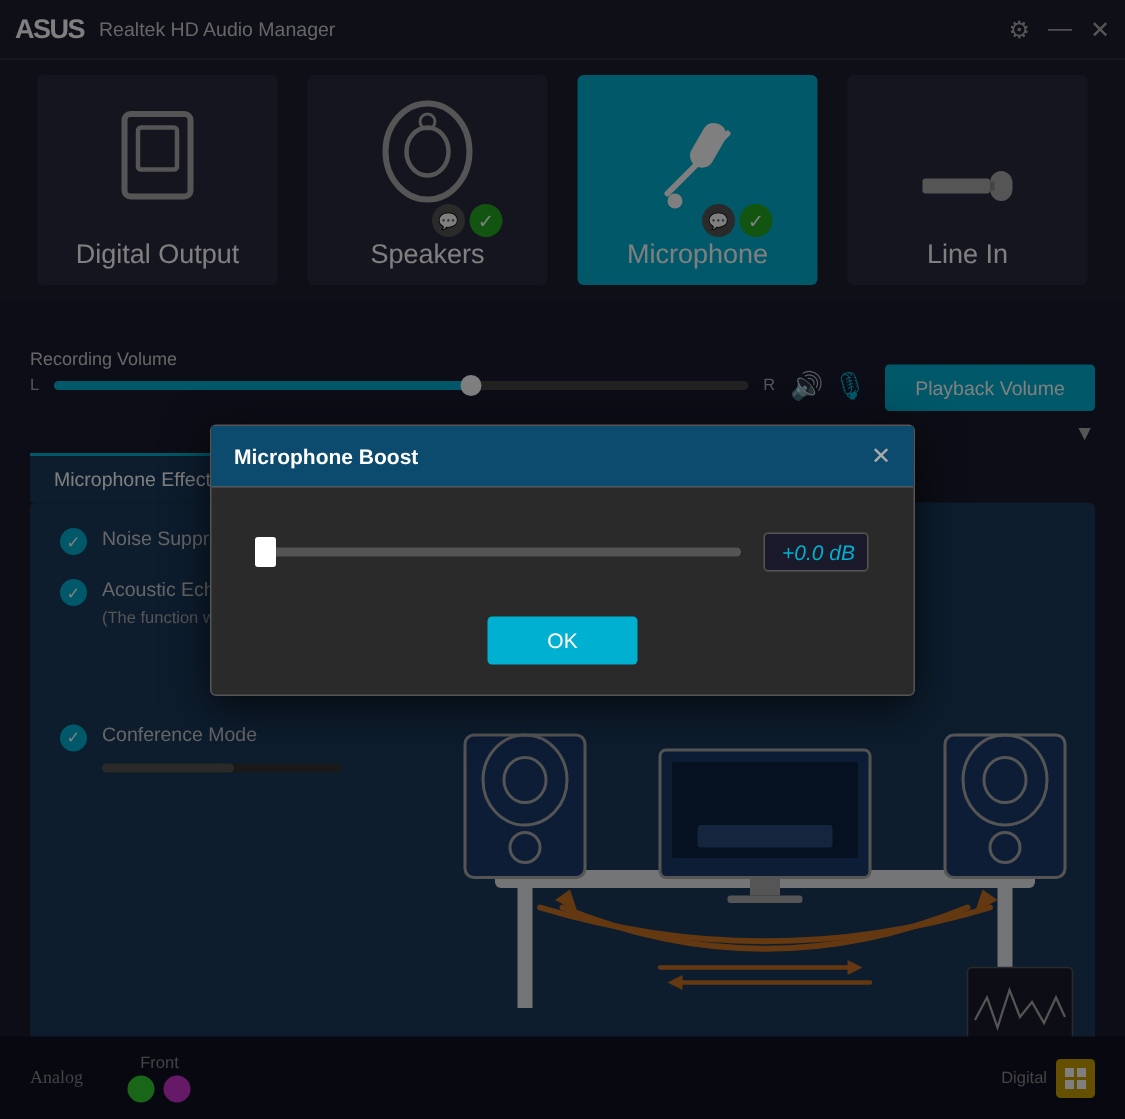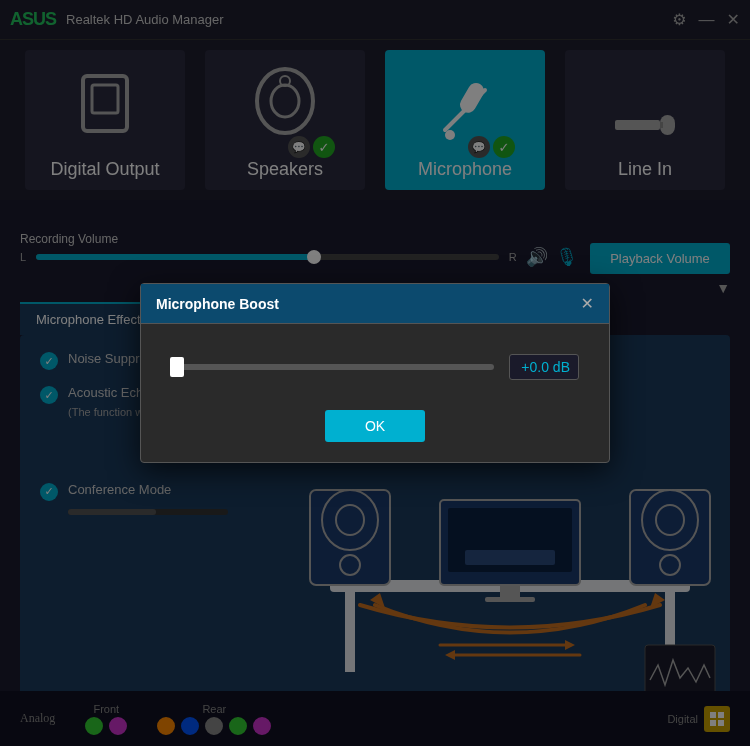--- a/index.html
+++ b/index.html
@@ -15,21 +15,21 @@
     
     .titlebar {
       background: #1e1e2e;
       display: flex;
       align-items: center;
       height: 40px;
       padding: 0 10px;
       border-bottom: 1px solid #333;
     }
     .asus-logo {
-      color: #22c55e;
+      color: #ffffff;
       font-weight: 900;
       font-size: 18px;
       letter-spacing: -1px;
       margin-right: 10px;
     }
     .titlebar-text {
       color: #ccc;
       font-size: 13px;
       flex: 1;
     }
@@ -317,20 +317,21 @@
       background: none;
       border: none;
     }
     .modal-body {
       padding: 30px 30px 20px 30px;
     }
     .boost-row {
       display: flex;
       align-items: center;
       gap: 15px;
+      font-style: italic;
     }
     .boost-slider-track {
       flex: 1;
       height: 6px;
       background: #555;
       border-radius: 3px;
       position: relative;
     }
     .boost-thumb {
       width: 14px;
@@ -546,30 +547,20 @@
 
 <div class="bottom-bar">
   <span style="color:#888; font-size:12px;font-family:Liberation Serif, serif;">Analog</span>
   <div class="connector-group">
     <div class="connector-label">Front</div>
     <div class="connector-dots">
       <div class="dot" style="background:#33cc33; border-color:#33cc33;"></div>
       <div class="dot" style="background:#cc33cc; border-color:#cc33cc;"></div>
     </div>
   </div>
-  <div class="connector-group">
-    <div class="connector-label">Rear</div>
-    <div class="connector-dots">
-      <div class="dot" style="background:#ff8800; border-color:#ff8800;"></div>
-      <div class="dot" style="background:#0055ff; border-color:#0055ff;"></div>
-      <div class="dot" style="background:#888; border-color:#888;"></div>
-      <div class="dot" style="background:#33cc33; border-color:#33cc33;"></div>
-      <div class="dot" style="background:#cc33cc; border-color:#cc33cc;"></div>
-    </div>
-  </div>
   <div class="digital-group">
     <span class="digital-label">Digital</span>
     <div class="digital-badge" style="background:#c8a000;">
       <svg width="18" height="18" viewBox="0 0 18 18">
           <rect x="2" y="2" width="6" height="6" fill="white"></rect>
           <rect x="10" y="2" width="6" height="6" fill="white"></rect>
           <rect x="2" y="10" width="6" height="6" fill="white"></rect>
           <rect x="10" y="10" width="6" height="6" fill="white"></rect>
         </svg>
     </div>

